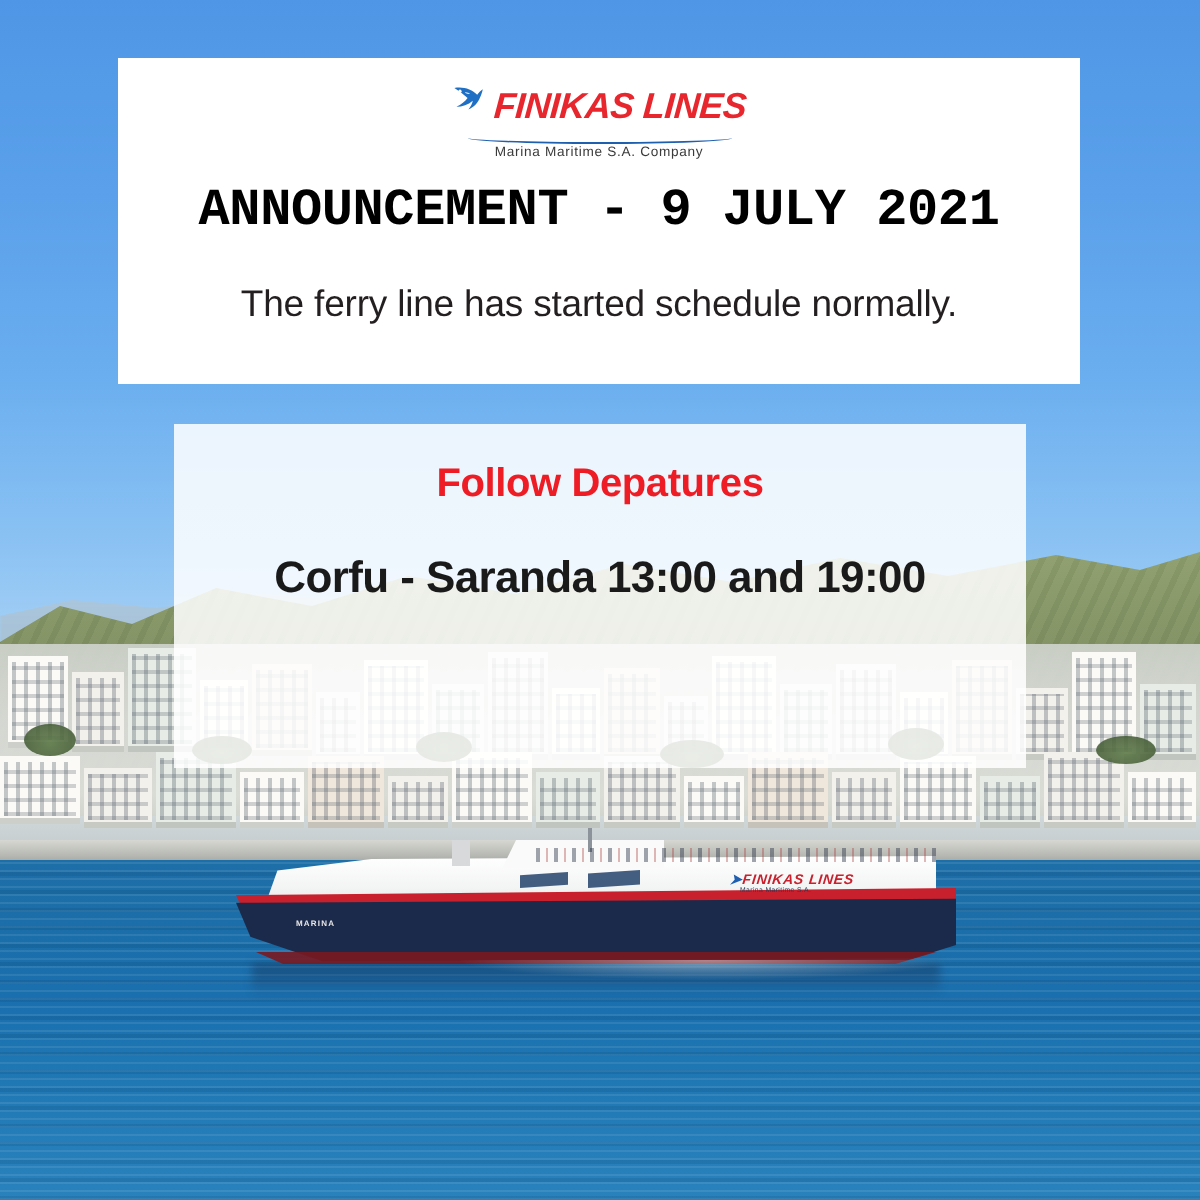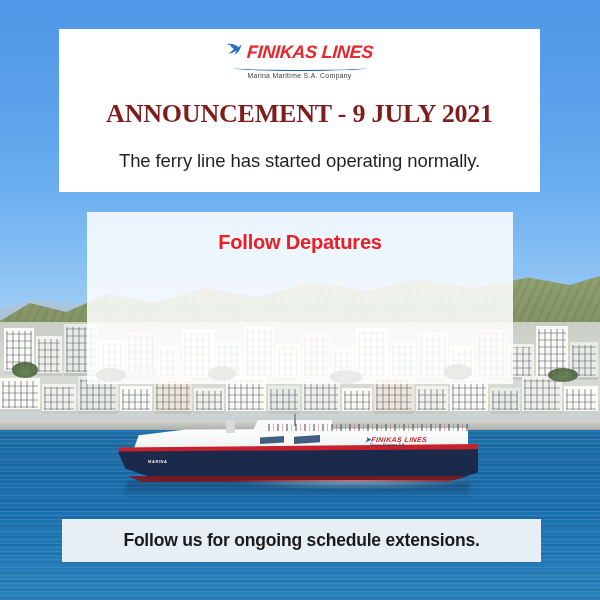--- a/index.html
+++ b/index.html
@@ -302,25 +302,25 @@
     border-radius: 0 0 60% 60%;
   }
   .logo-tagline {
     font-family: "Liberation Sans", sans-serif;
     font-size: 6.8px;
     color: #3b3b3b;
     letter-spacing: 0.35px;
     margin-top: 1px;
   }
   .headline {
-    margin-top: 20px;
-    font-family: Liberation Serif, serif;
+    margin-top: 10px;
+    font-family: Liberation Mono, monospace;
     font-size: 26px;
     font-weight: bold;
-    color: #7f1d1d;
+    color: #000000;
     letter-spacing: -0.2px;
   }
   .subline {
     margin-top: 21px;
     font-family: "Liberation Sans", sans-serif;
     font-size: 18.5px;
     color: #231f20;
     letter-spacing: -0.1px;
   }
 
@@ -473,24 +473,22 @@
             <circle cx="5.0" cy="5.6" r="0.8" fill="#ffffff"></circle>
           </svg>
         </span>
         <span class="logo-text">FINIKAS LINES</span>
       </div>
       <div class="logo-underline"></div>
       <div class="logo-tagline">Marina Maritime S.A. Company</div>
     </div>
 
     <div class="headline">ANNOUNCEMENT - 9 JULY 2021</div>
-    <div class="subline">The ferry line has started operating normally.</div>
+    <div class="subline">The ferry line has started schedule normally.</div>
   </div>
 
   <div class="panel-mid">
     <div class="dep-title">Follow Depatures</div>
+    <div class="dep-line second">Corfu - Saranda 13:00 and 19:00</div>
   </div>
 
-  <div class="panel-foot">
-    <div class="foot-text">Follow us for ongoing schedule extensions.</div>
-  </div>
 
 </div>
 
 </body></html>

